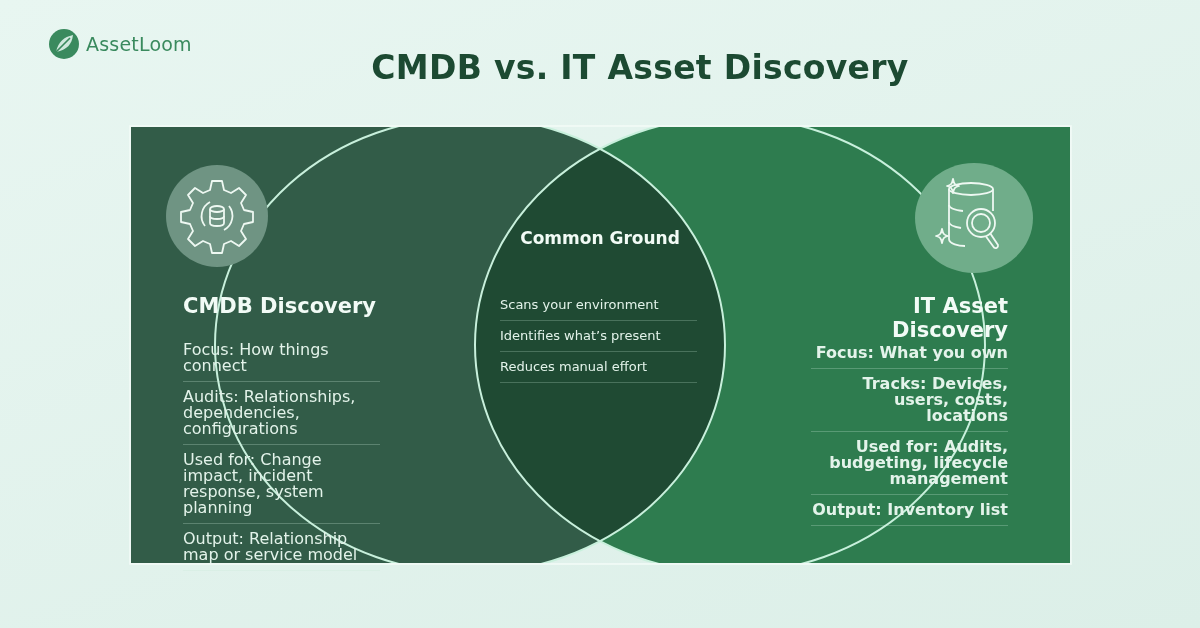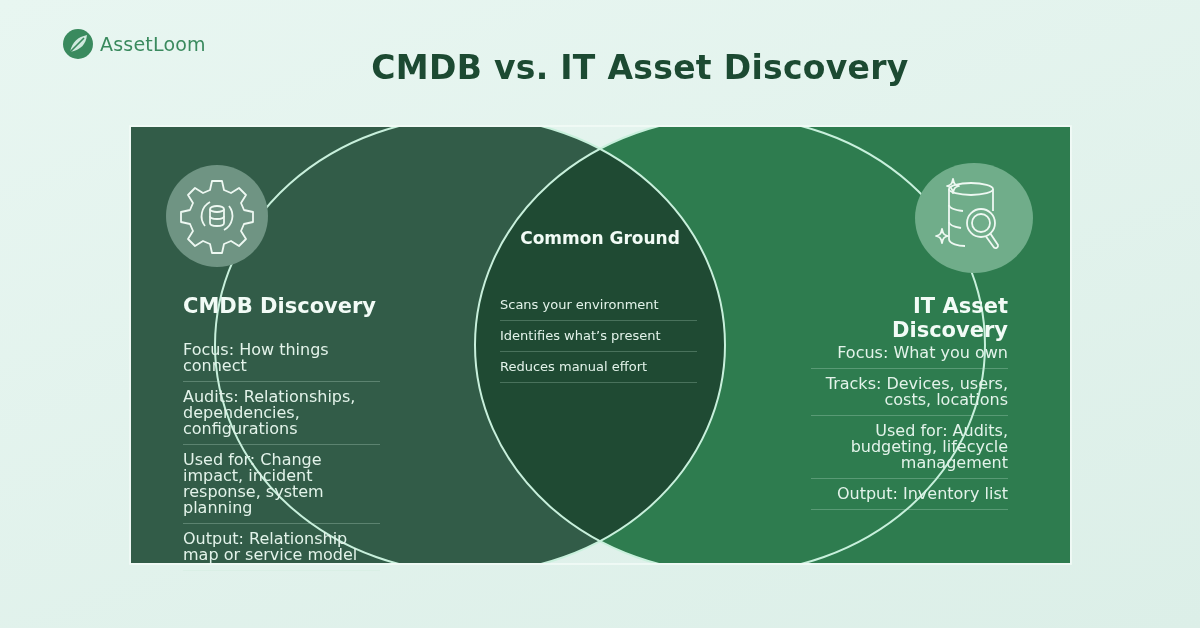--- a/index.html
+++ b/index.html
@@ -1,18 +1,18 @@
 <!DOCTYPE html>
 <html><head>
 <meta charset="utf-8">
 <style>
   html, body { margin:0; padding:0; }
   body { width:1200px; height:628px; overflow:hidden; background:#e1f3ec; font-family:"DejaVu Sans", sans-serif; position:relative; }
   .bg { position:absolute; inset:0; background:linear-gradient(160deg,#e8f6f1 0%,#dcefe8 100%); }
-  .logo { position:absolute; left:62px; top:28px; display:flex; align-items:center; gap:6px;justify-content:flex-end; }
+  .logo { position:absolute; left:48px; top:28px; display:flex; align-items:center; gap:6px;justify-content:flex-end; }
   .logo-text { font-size:19px; color:#3a8a5e; font-weight:500; letter-spacing:0.2px; }
   .title { position:absolute; left:0; width:1200px; top:48px; text-align:center; font-size:33px; font-weight:bold; color:#1c4a32; letter-spacing:0.3px;margin-left:40px; }
   svg.shapes { position:absolute; left:0; top:0; }
   .icon-circle { position:absolute; width:102px; height:102px; border-radius:50%; display:flex; align-items:center; justify-content:center; }
   .heading { position:absolute; font-size:21px; font-weight:bold; color:#f2fbf6; }
   .list { position:absolute; color:#e3f3ea; font-size:16px; line-height:16px; }
   .list .item { padding:7px 0; border-bottom:1px solid rgba(200,235,215,0.28); }
   .common-title { position:absolute; left:500px; width:200px; top:228px; text-align:center; font-size:17px; line-height:20px; font-weight:bold; color:#f2fbf6; }
   .common-list { position:absolute; left:500px; width:197px; top:290px; text-align:left; color:#e3f3ea; font-size:13px; line-height:16px; }
   .common-list .item { padding:7px 0; border-bottom:1px solid rgba(200,235,215,0.25); }
@@ -94,18 +94,18 @@
 </div>
 
 <div class="common-title">Common Ground</div>
 <div class="common-list">
   <div class="item">Scans your environment</div>
   <div class="item">Identifies what’s present</div>
   <div class="item">Reduces manual effort</div>
 </div>
 
 <div class="heading" style="left:800px;width:208px;text-align:right;top:294px;">IT Asset Discovery</div>
-<div class="list" style="left:811px;top:338px;width:197px;text-align:right;">
+<div class="list" style="left:811px;top:338px;width:197px;text-align:right;font-weight:bold;">
   <div class="item">Focus: What you own</div>
   <div class="item">Tracks: Devices, users, costs, locations</div>
   <div class="item">Used for: Audits, budgeting, lifecycle management</div>
   <div class="item">Output: Inventory list</div>
 </div>
 
 </body></html>

